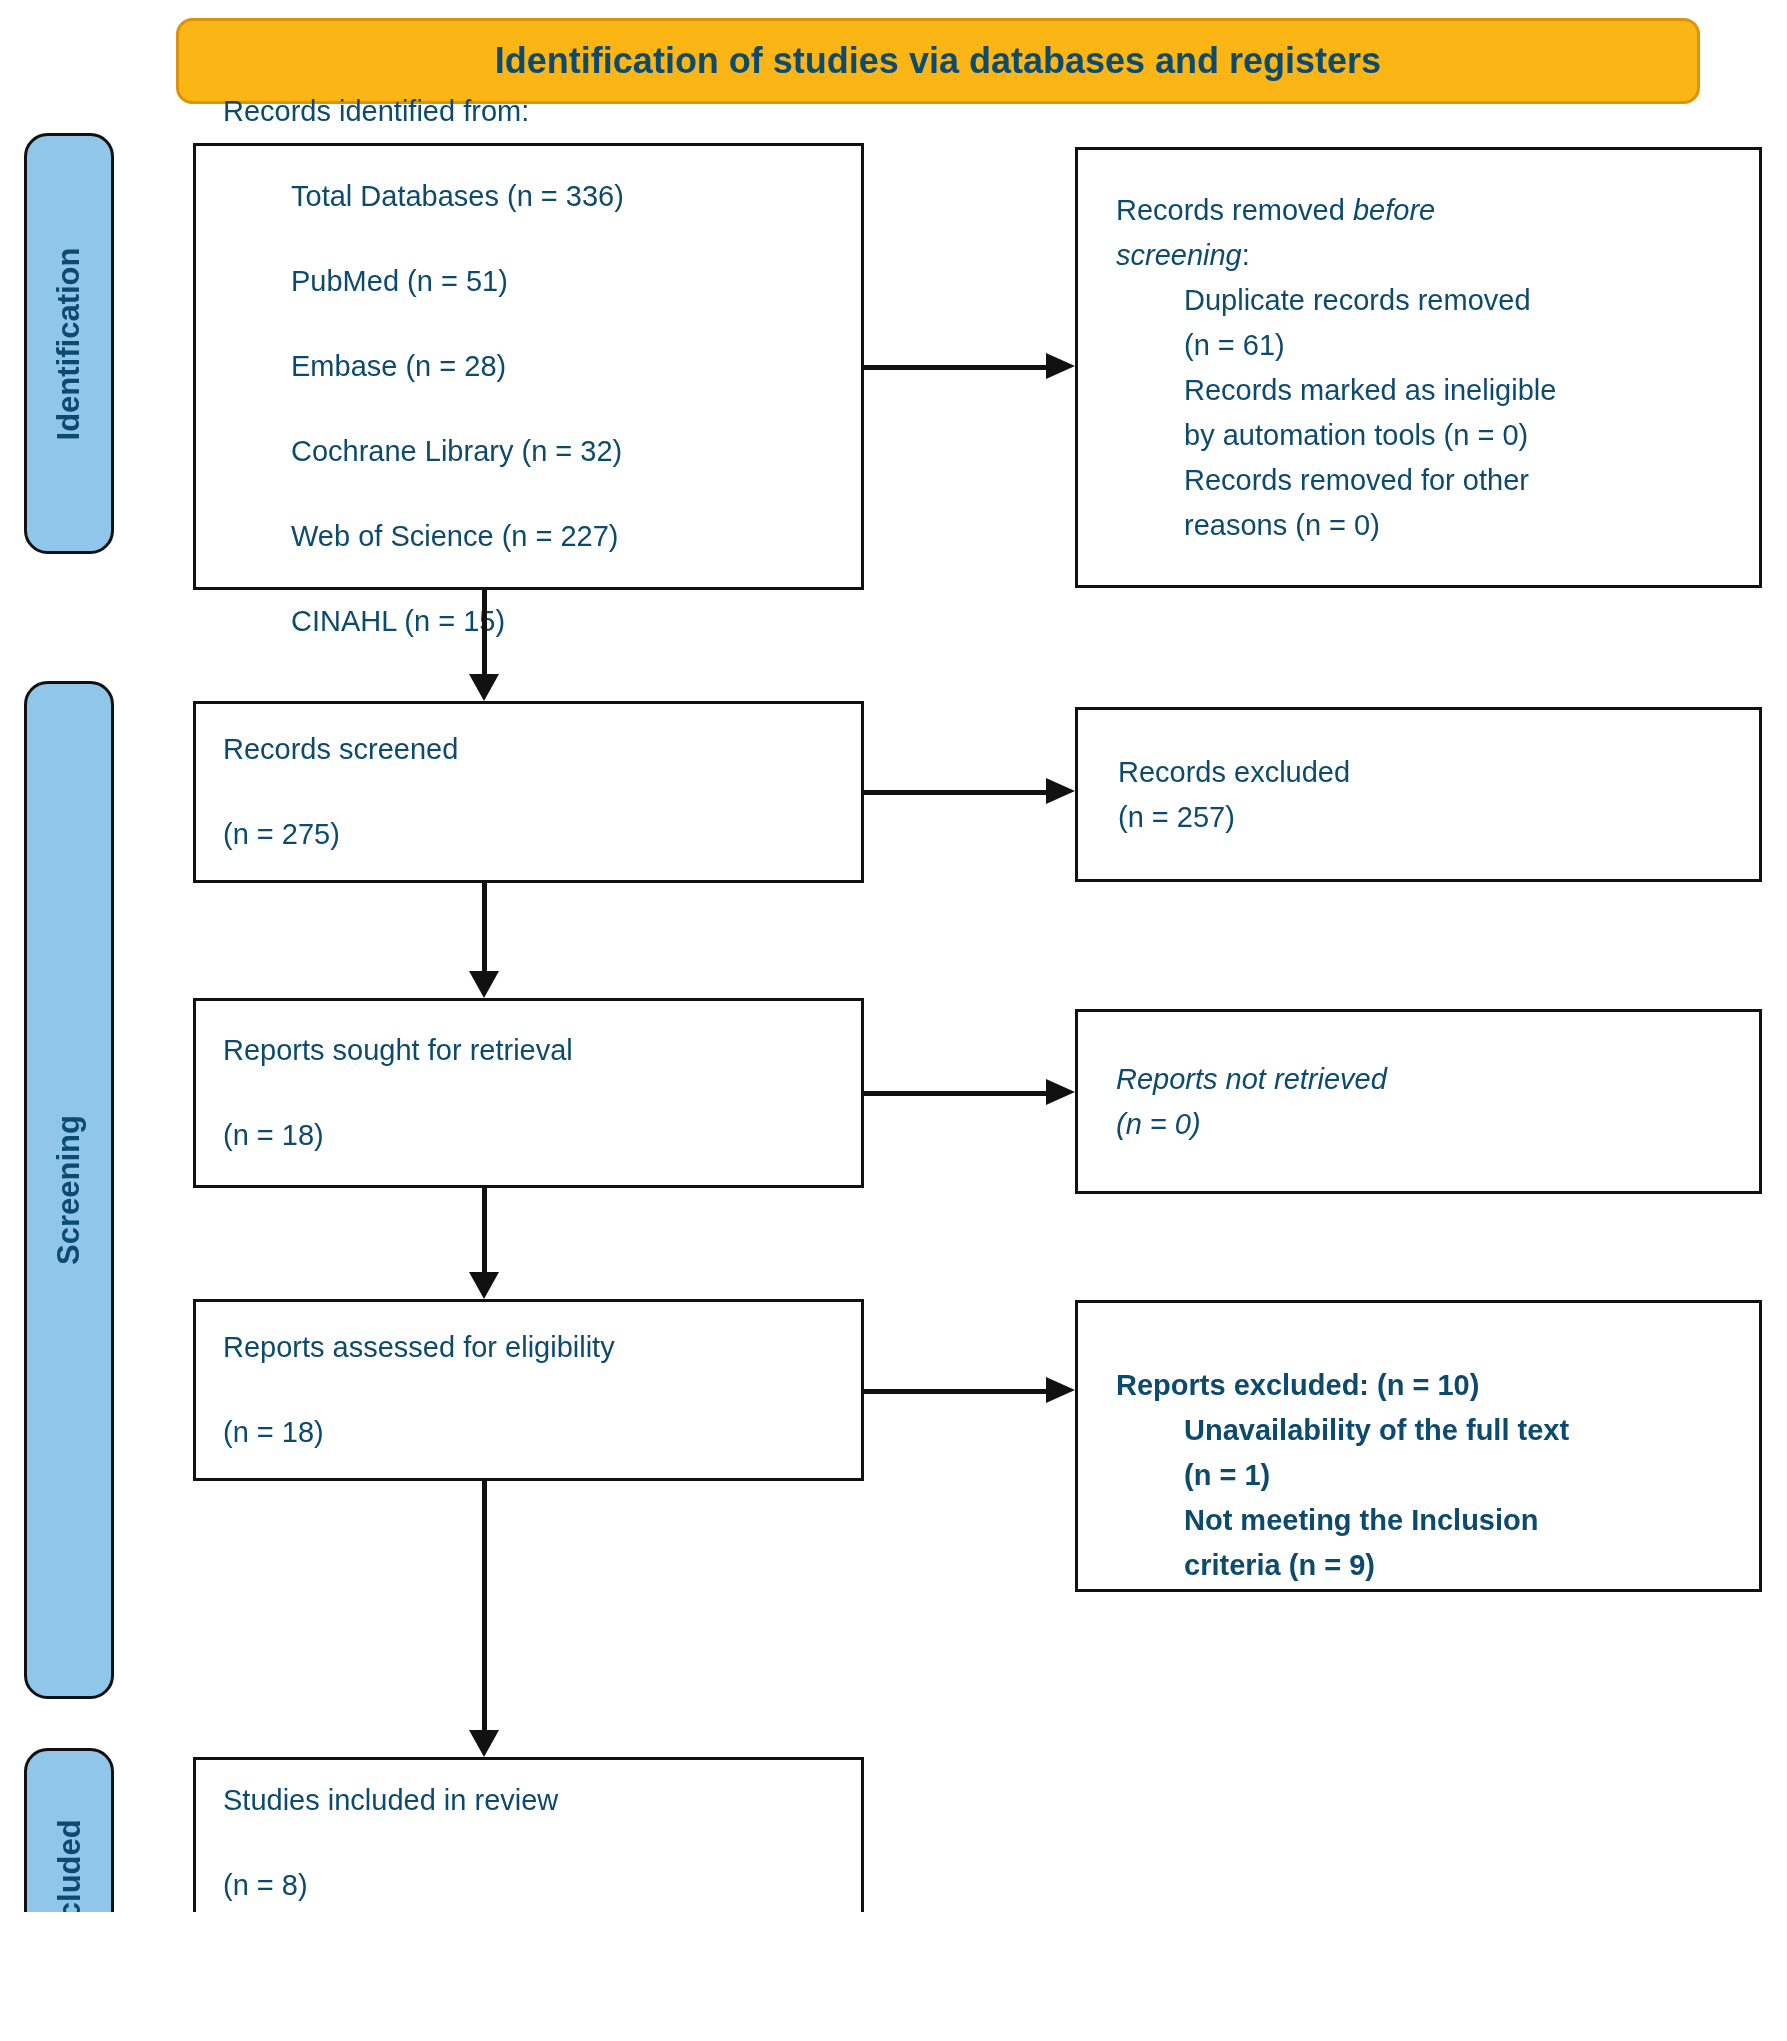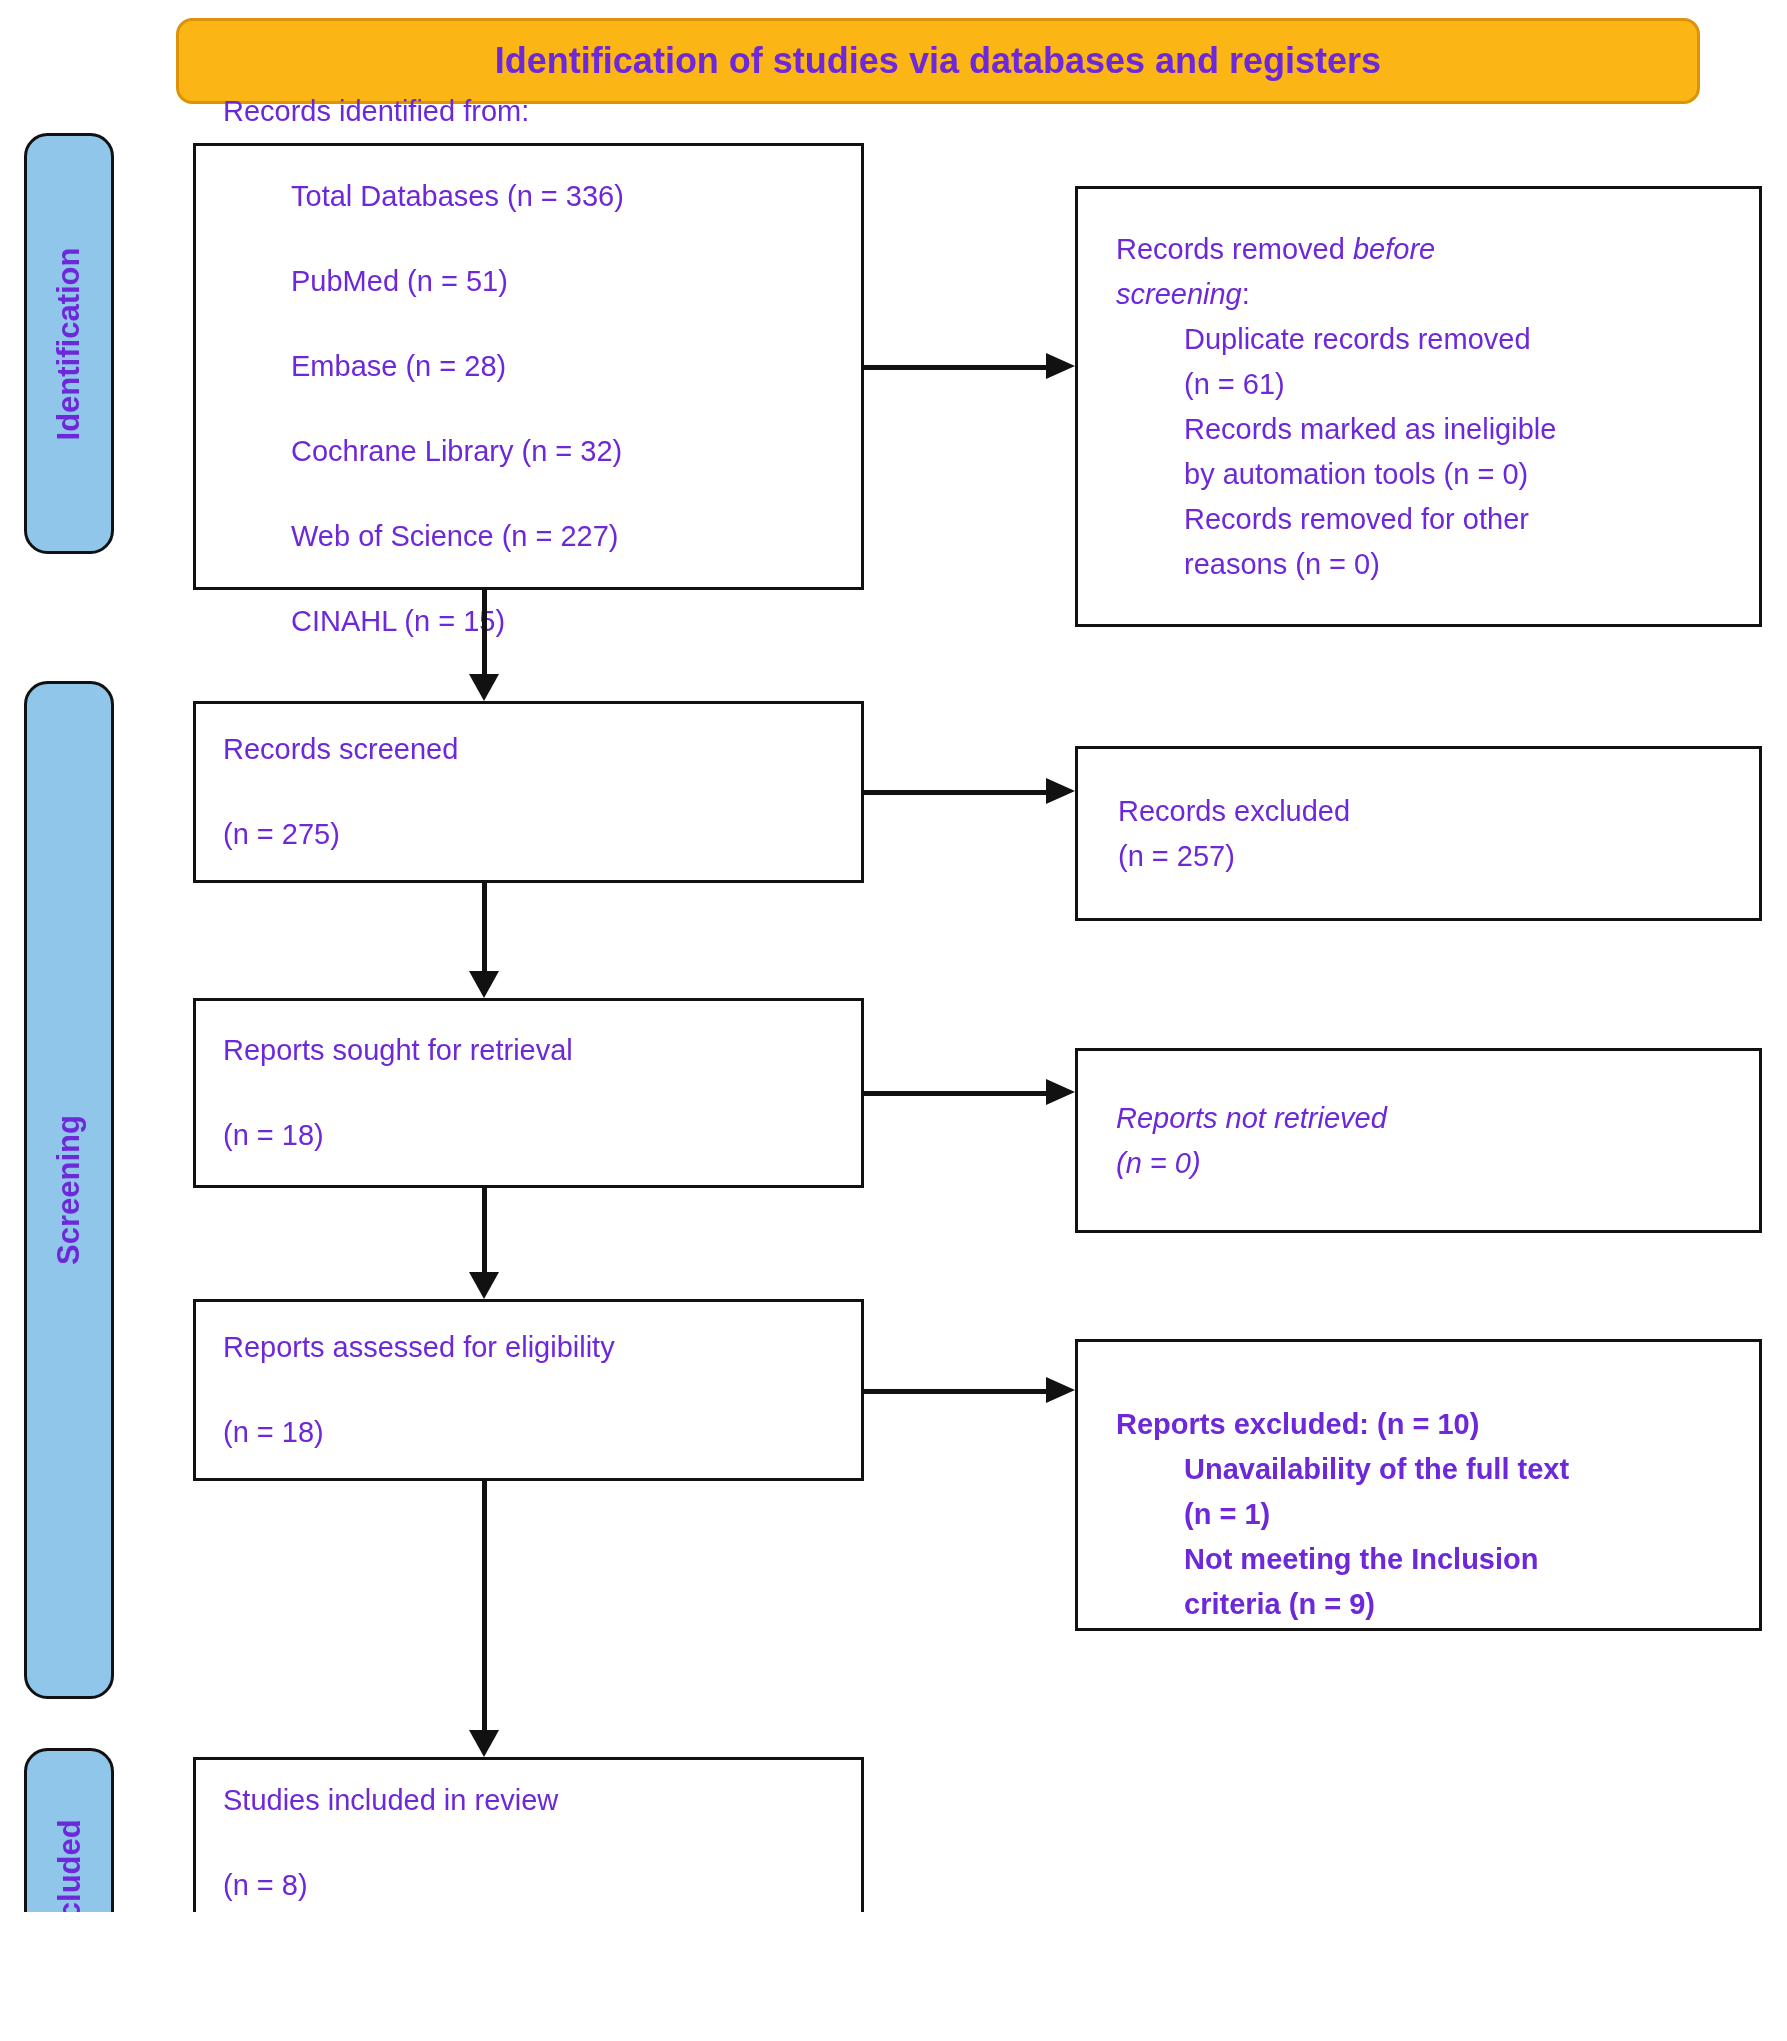--- a/index.html
+++ b/index.html
@@ -2,21 +2,21 @@
 <html style="--banner-bg: #FBB615; --banner-border: #DE920A; --stage-bg: #8FC6E9; --line-color: #111111;font-size:14.5px"><head>
 <meta charset="utf-8">
 <style>
   html, body { margin: 0; padding: 0; background: #ffffff; }
   .canvas {
     position: relative;
     width: 1788px;
     height: 1912px;
     background: #ffffff;
     font-family: "Liberation Sans", sans-serif;
-    color: #6d28d9;
+    color: #0c4a6e;
     overflow: hidden;
   }
 
   
   .banner {
     position: absolute;
     left: 176px; top: 18px;
     width: 1524px; height: 86px;
     background: var(--banner-bg, #FBB615);
     border: 3.6px solid var(--banner-border, #DE920A);
@@ -49,21 +49,21 @@
   
   .box {
     position: absolute;
     background: #ffffff;
     border: 3.6px solid var(--line-color, #111111);
     box-sizing: border-box;
     display: flex; flex-direction: column; justify-content: center;
     font-size: 29px; line-height: 45px;
   }
   .box.left  { left: 193px;  width: 671px; padding-left: 27px; padding-right: 11px; gap: 40px; }
-  .box.right { left: 1075px; width: 687px; padding-left: 38px; padding-right: 12.7px; margin-top: 39px; }
+  .box.right { left: 1075px; width: 687px; padding-left: 38px; padding-right: 12.7px; }
   .line { white-space: nowrap; }
   .line.indent { padding-left: 68px; }
 
   #box-identified        { top: 143px;  height: 447px; }
   #box-screened          { top: 701px;  height: 182px; }
   #box-sought            { top: 998px; height: 190px; }
   #box-assessed          { top: 1299px; height: 182px; }
   #box-included          { top: 1757px; height: 256px; }
 
   #box-removed           { top: 147px;  height: 441px; }

